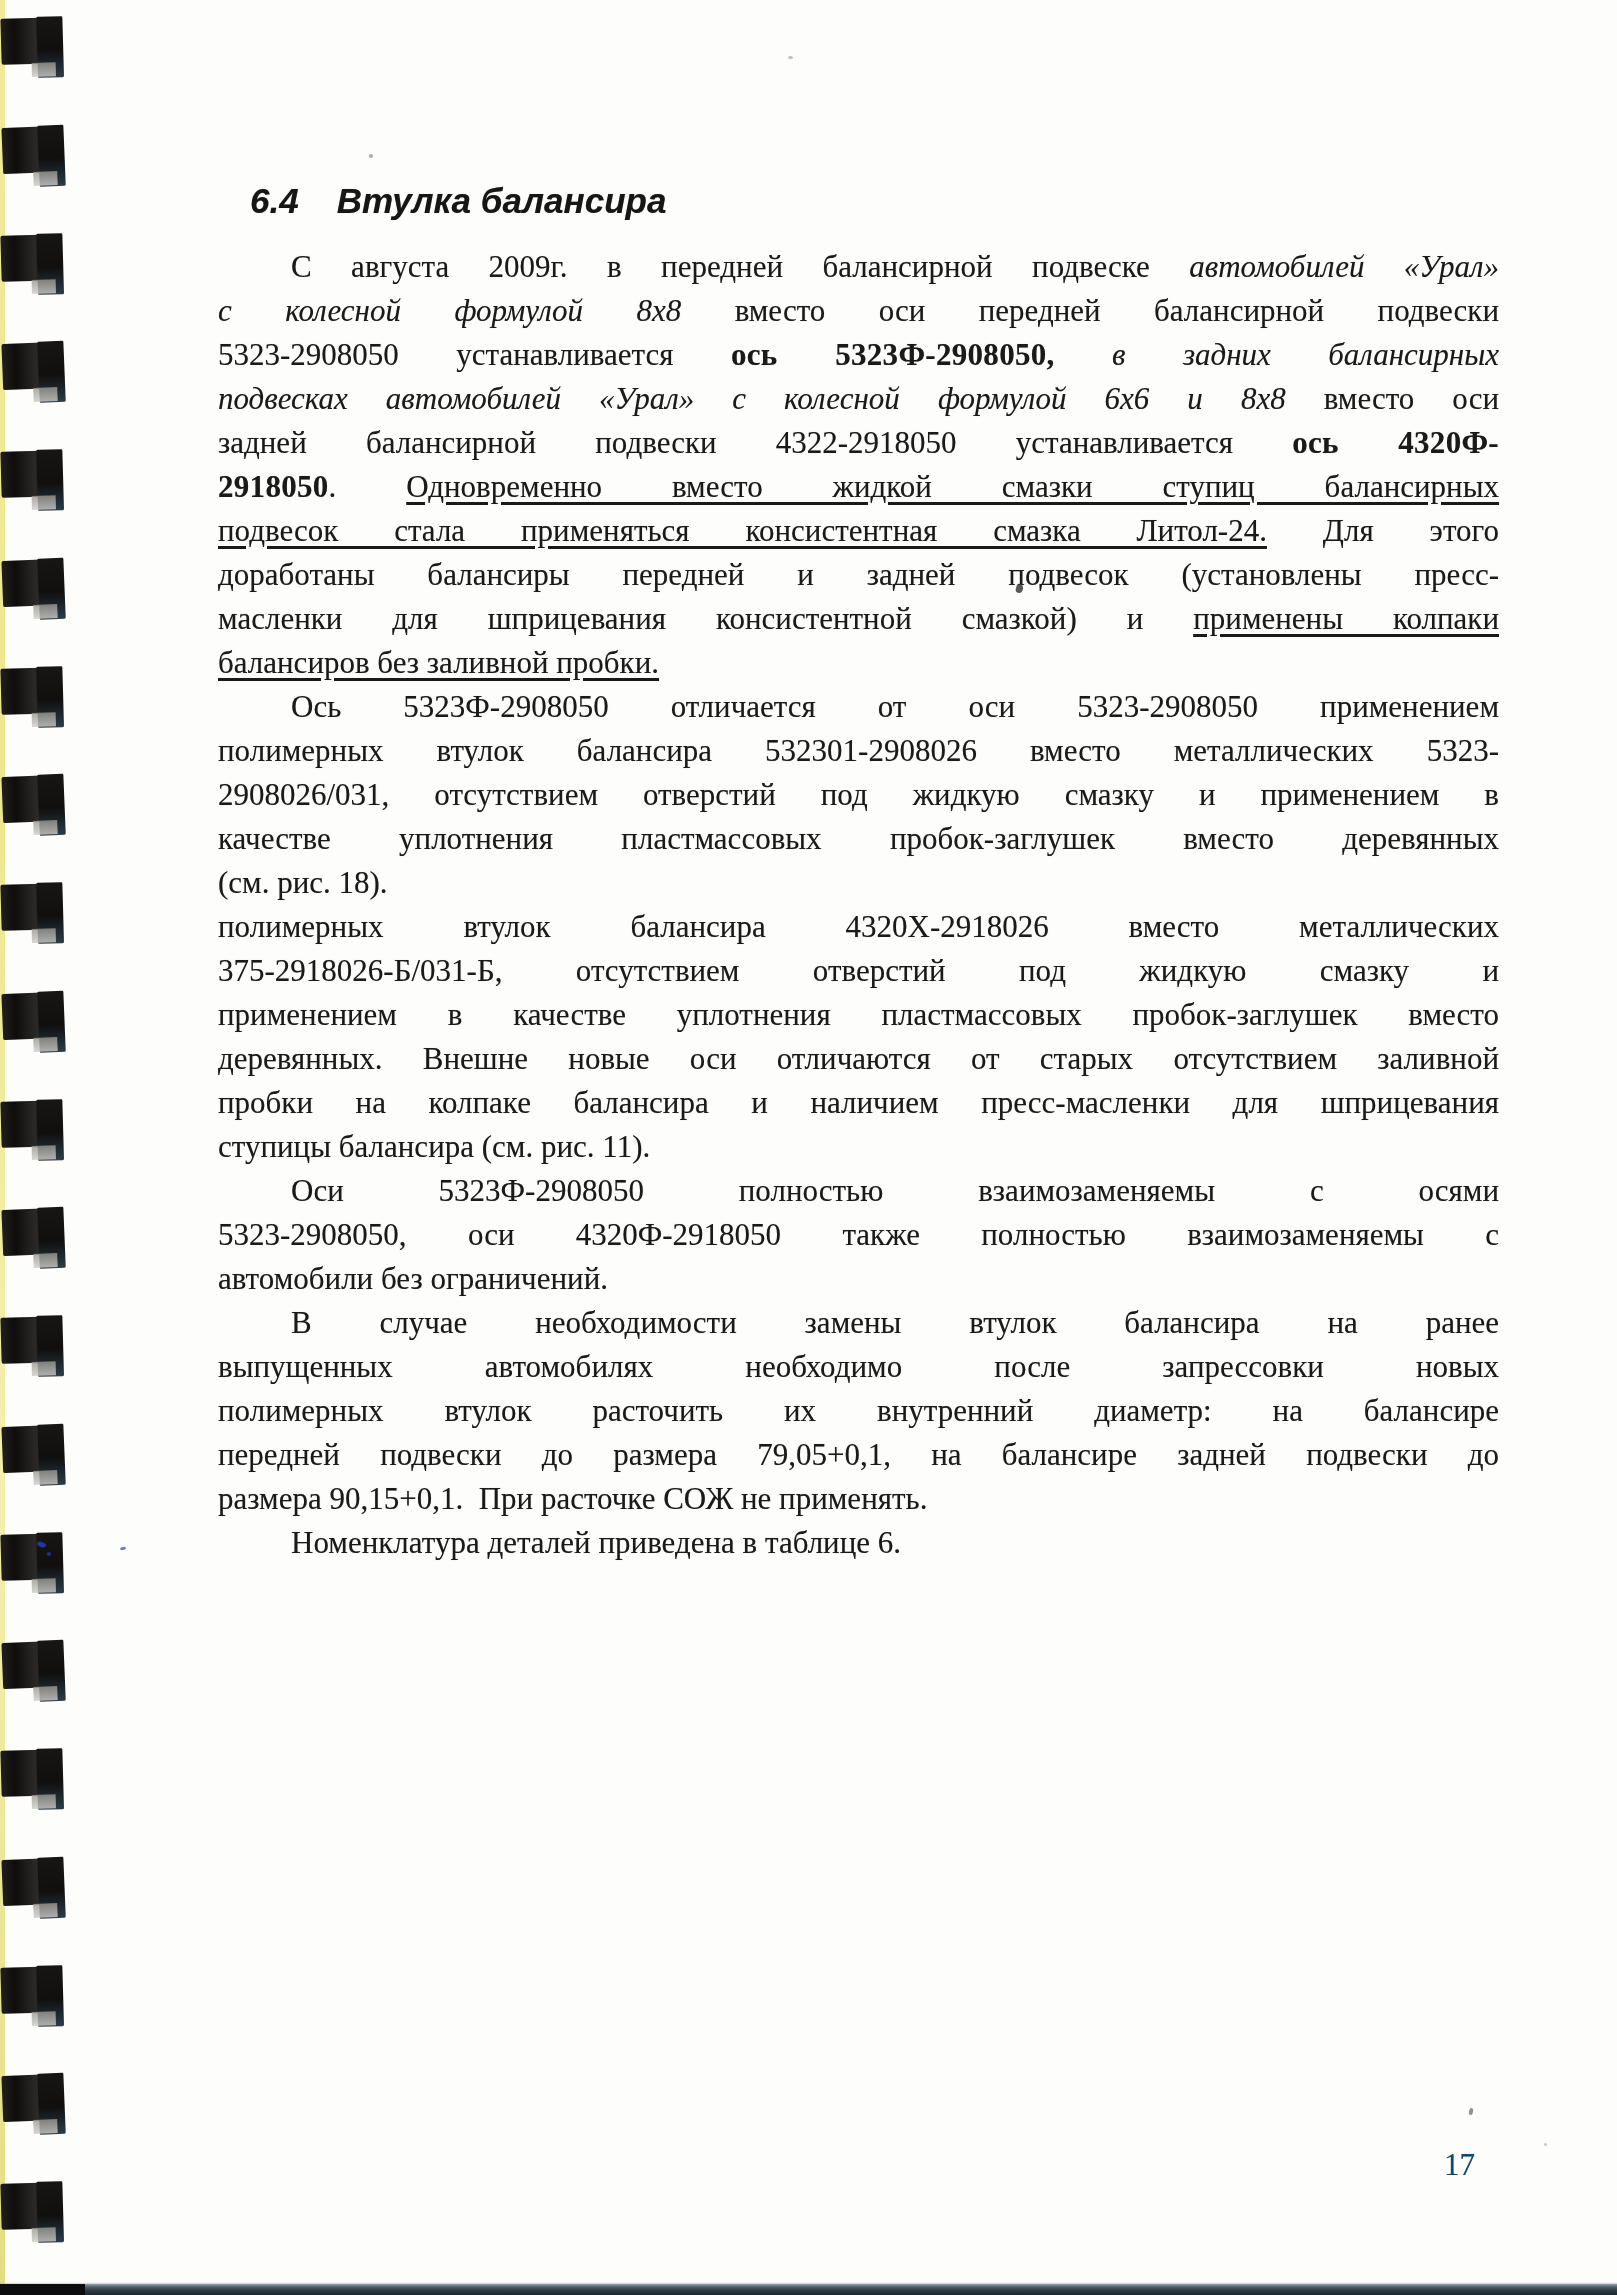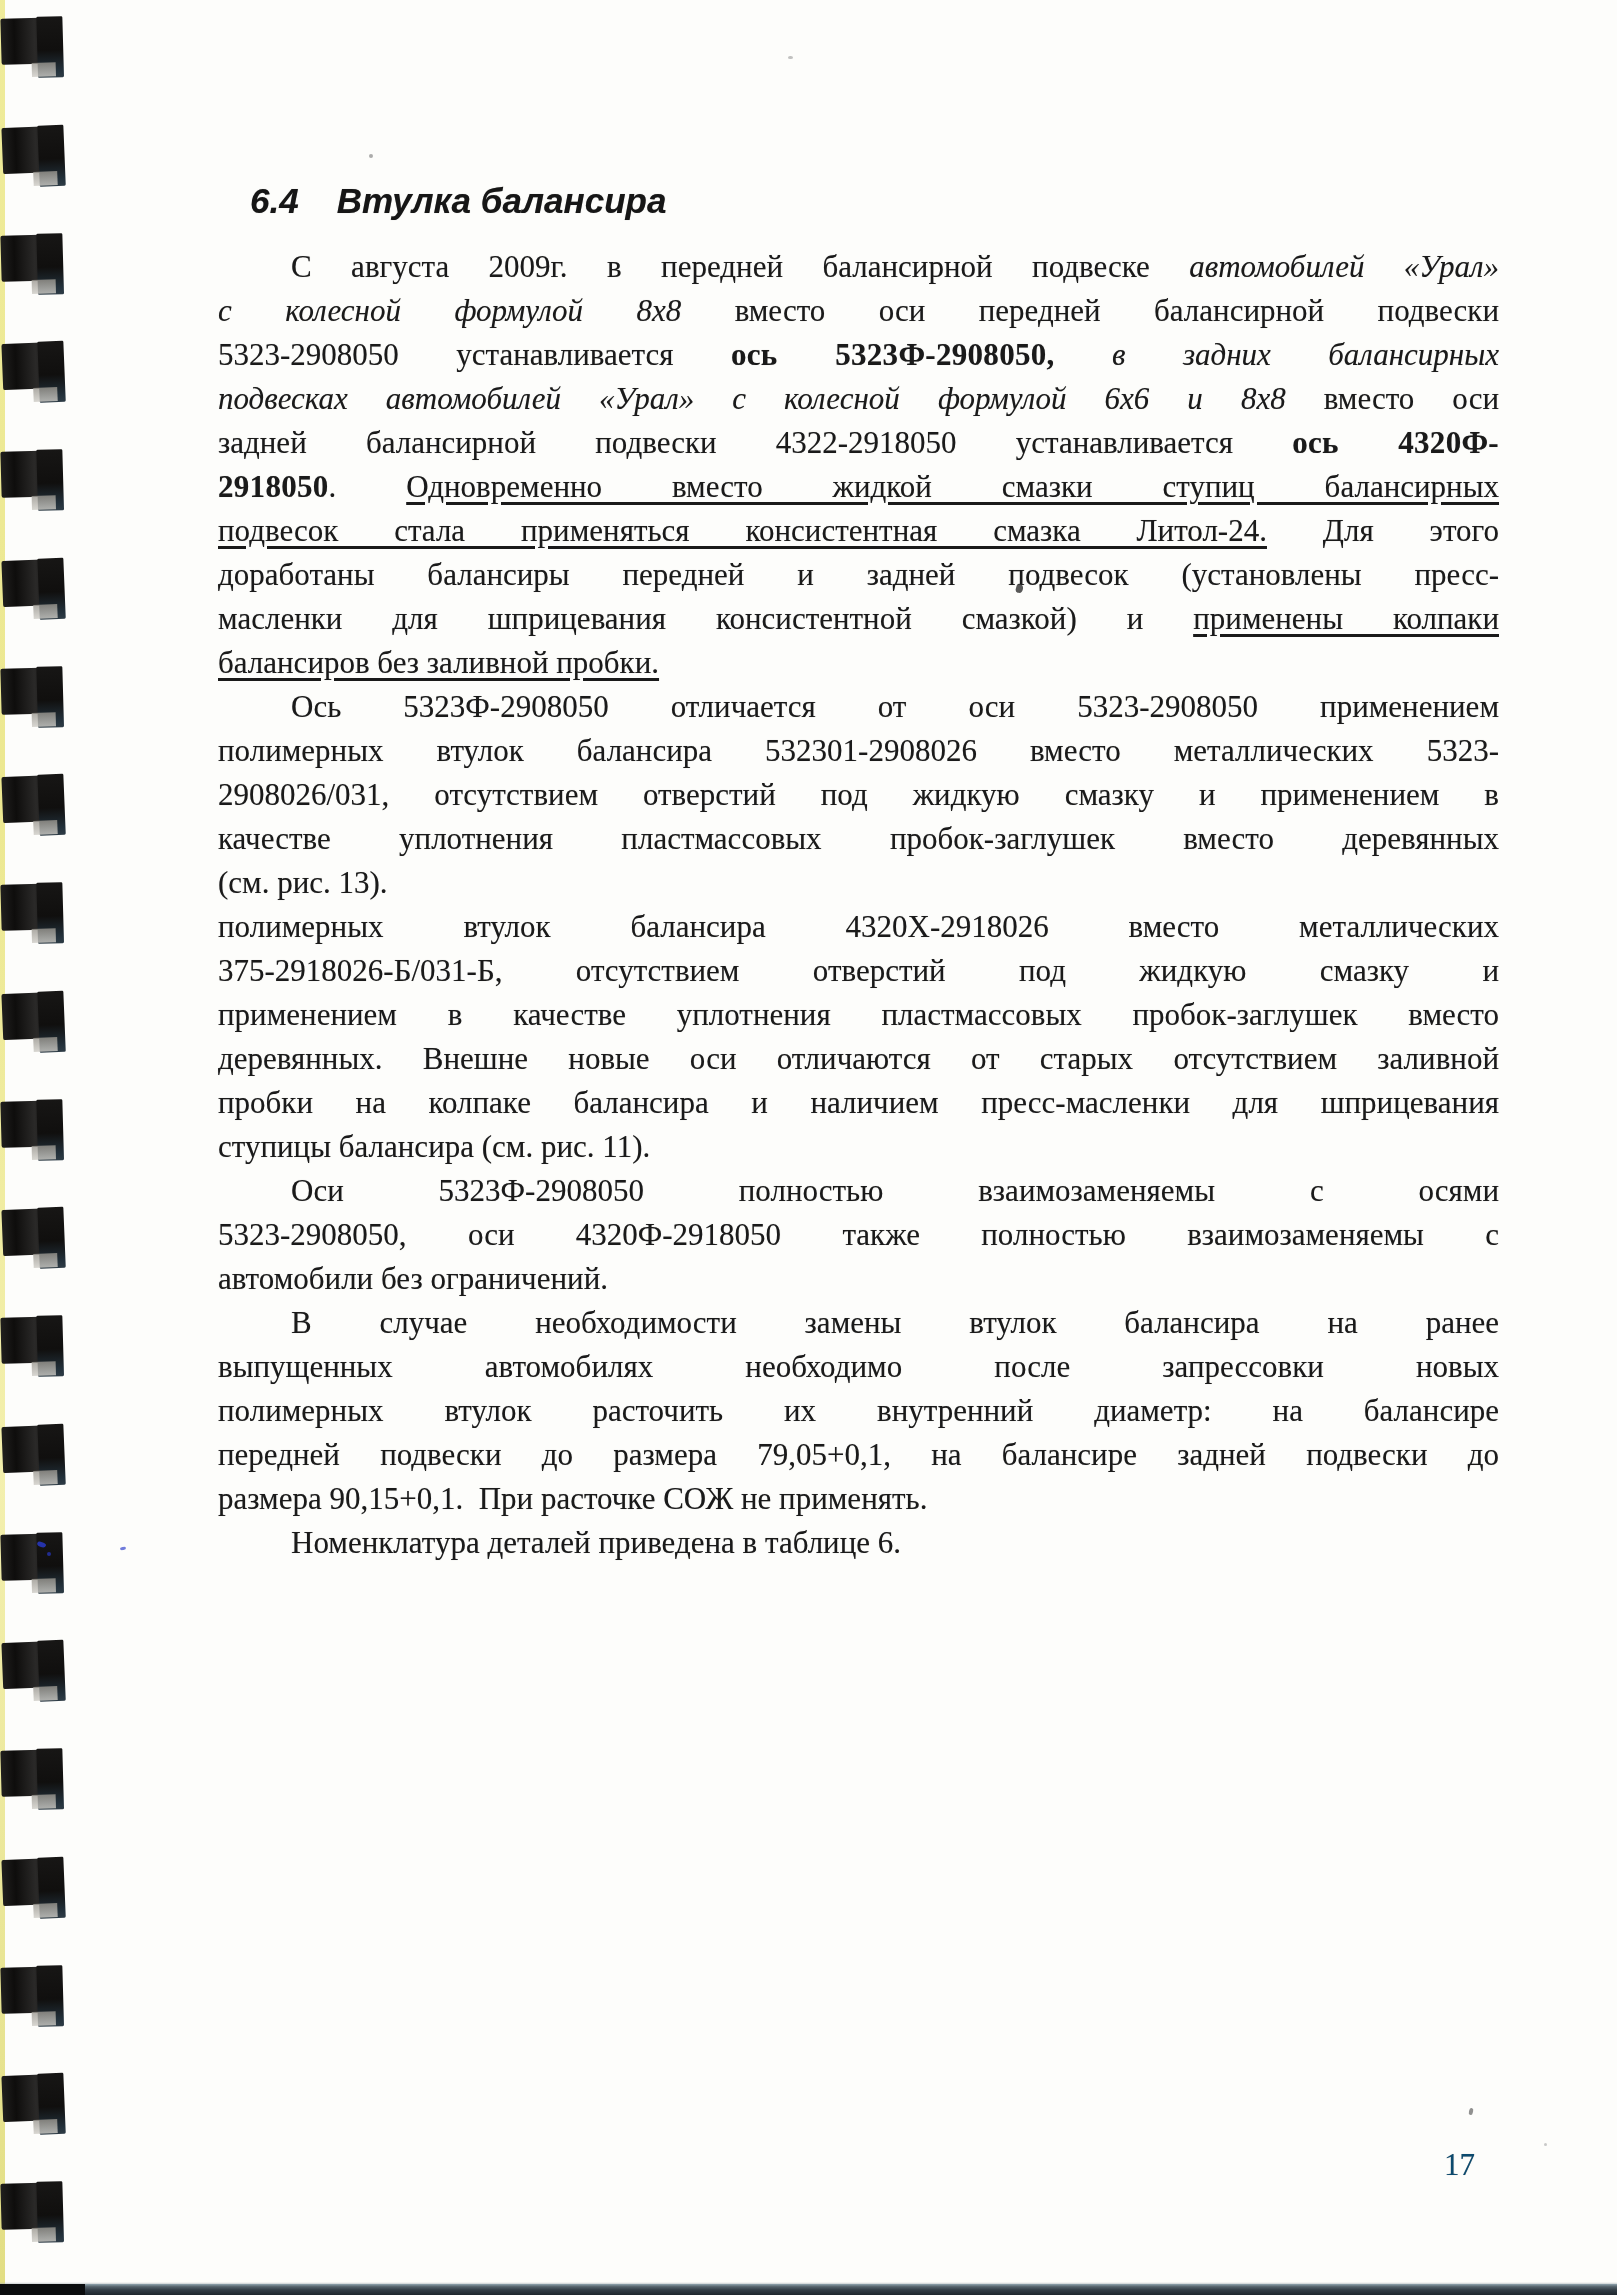--- a/index.html
+++ b/index.html
@@ -132,21 +132,21 @@
       <div class="line just"><span>задней балансирной подвески 4322-2918050 устанавливается </span><span class="seg-b">ось 4320Ф-</span></div>
       <div class="line just"><span class="seg-b">2918050</span><span>. </span><span class="seg-u">Одновременно вместо жидкой смазки ступиц балансирных</span></div>
       <div class="line just"><span class="seg-u">подвесок стала применяться консистентная смазка Литол-24.</span><span> Для этого</span></div>
       <div class="line just"><span>доработаны балансиры передней и задней подвесок (установлены пресс-</span></div>
       <div class="line just"><span>масленки для шприцевания консистентной смазкой) и </span><span class="seg-u">применены колпаки</span></div>
       <div class="line last"><span class="seg-u">балансиров без заливной пробки.</span></div>
       <div class="line just indent"><span>Ось 5323Ф-2908050 отличается от оси 5323-2908050 применением</span></div>
       <div class="line just"><span>полимерных втулок балансира 532301-2908026 вместо металлических 5323-</span></div>
       <div class="line just"><span>2908026/031, отсутствием отверстий под жидкую смазку и применением в</span></div>
       <div class="line just"><span>качестве уплотнения пластмассовых пробок-заглушек вместо деревянных</span></div>
-      <div class="line last"><span>(см. рис. 13).</span></div>
+      <div class="line last"><span>(см. рис. 18).</span></div>
       <div class="line just"><span>полимерных втулок балансира 4320Х-2918026 вместо металлических</span></div>
       <div class="line just"><span>375-2918026-Б/031-Б, отсутствием отверстий под жидкую смазку и</span></div>
       <div class="line just"><span>применением в качестве уплотнения пластмассовых пробок-заглушек вместо</span></div>
       <div class="line just"><span>деревянных. Внешне новые оси отличаются от старых отсутствием заливной</span></div>
       <div class="line just"><span>пробки на колпаке балансира и наличием пресс-масленки для шприцевания</span></div>
       <div class="line last"><span>ступицы балансира (см. рис. 11).</span></div>
       <div class="line just indent"><span>Оси 5323Ф-2908050 полностью взаимозаменяемы с осями</span></div>
       <div class="line just"><span>5323-2908050, оси 4320Ф-2918050 также полностью взаимозаменяемы с</span></div>
       <div class="line last"><span>автомобили без ограничений.</span></div>
       <div class="line just indent"><span>В случае необходимости замены втулок балансира на ранее</span></div>

